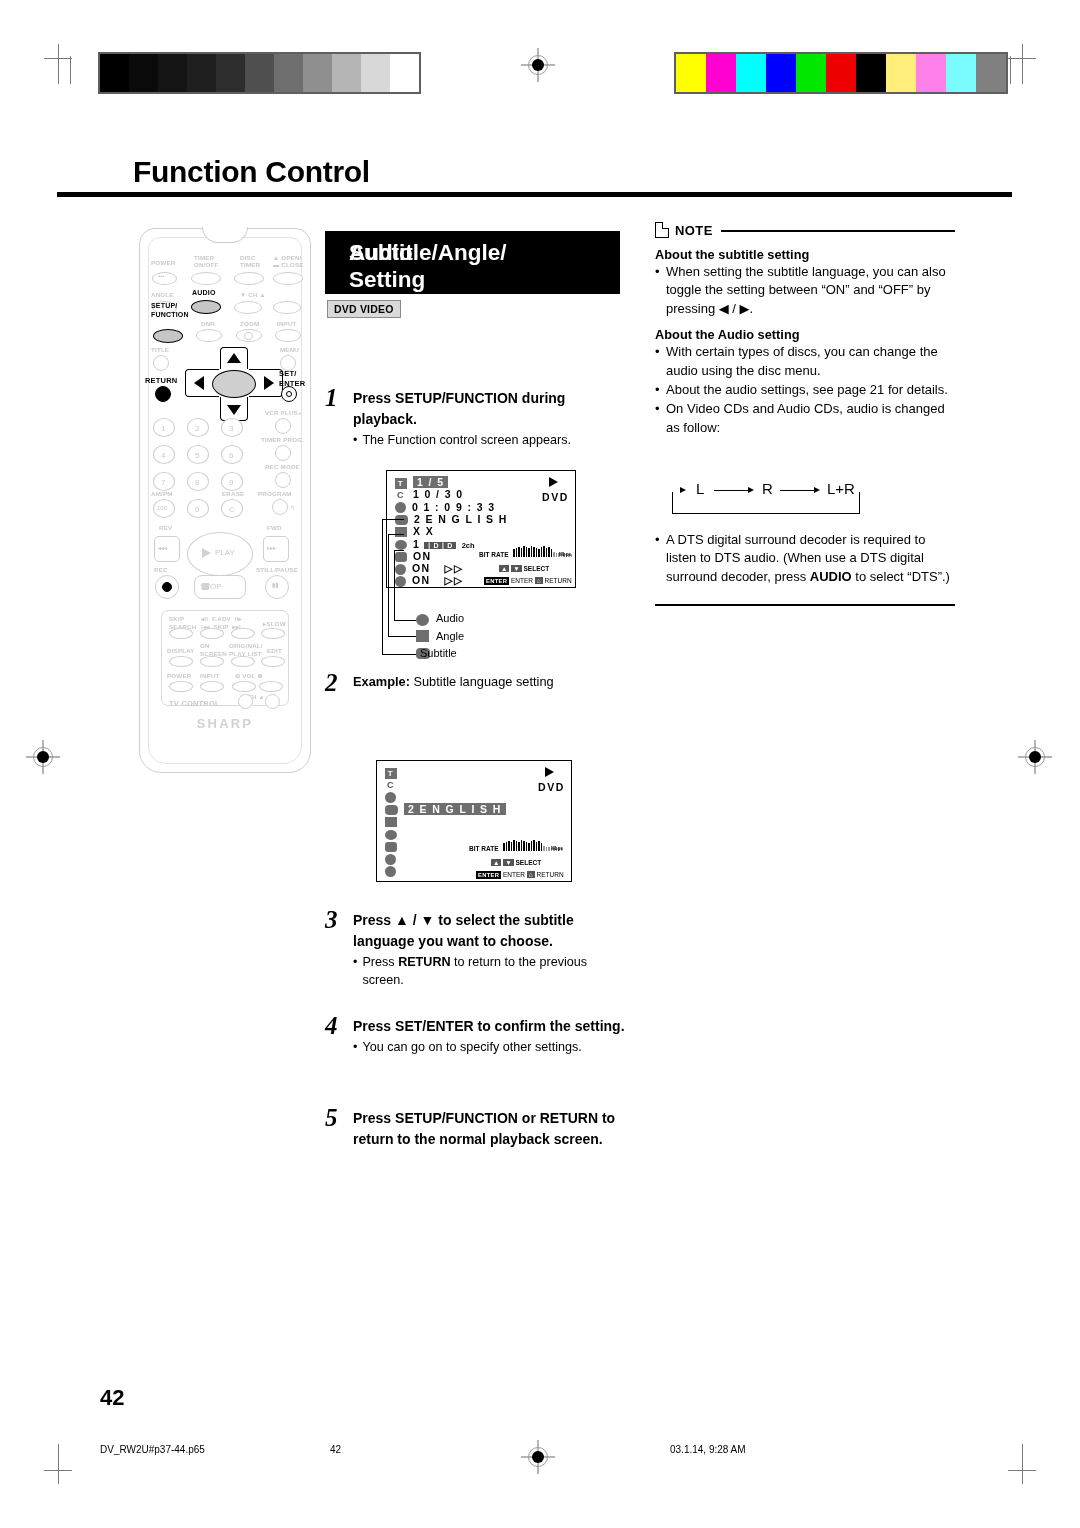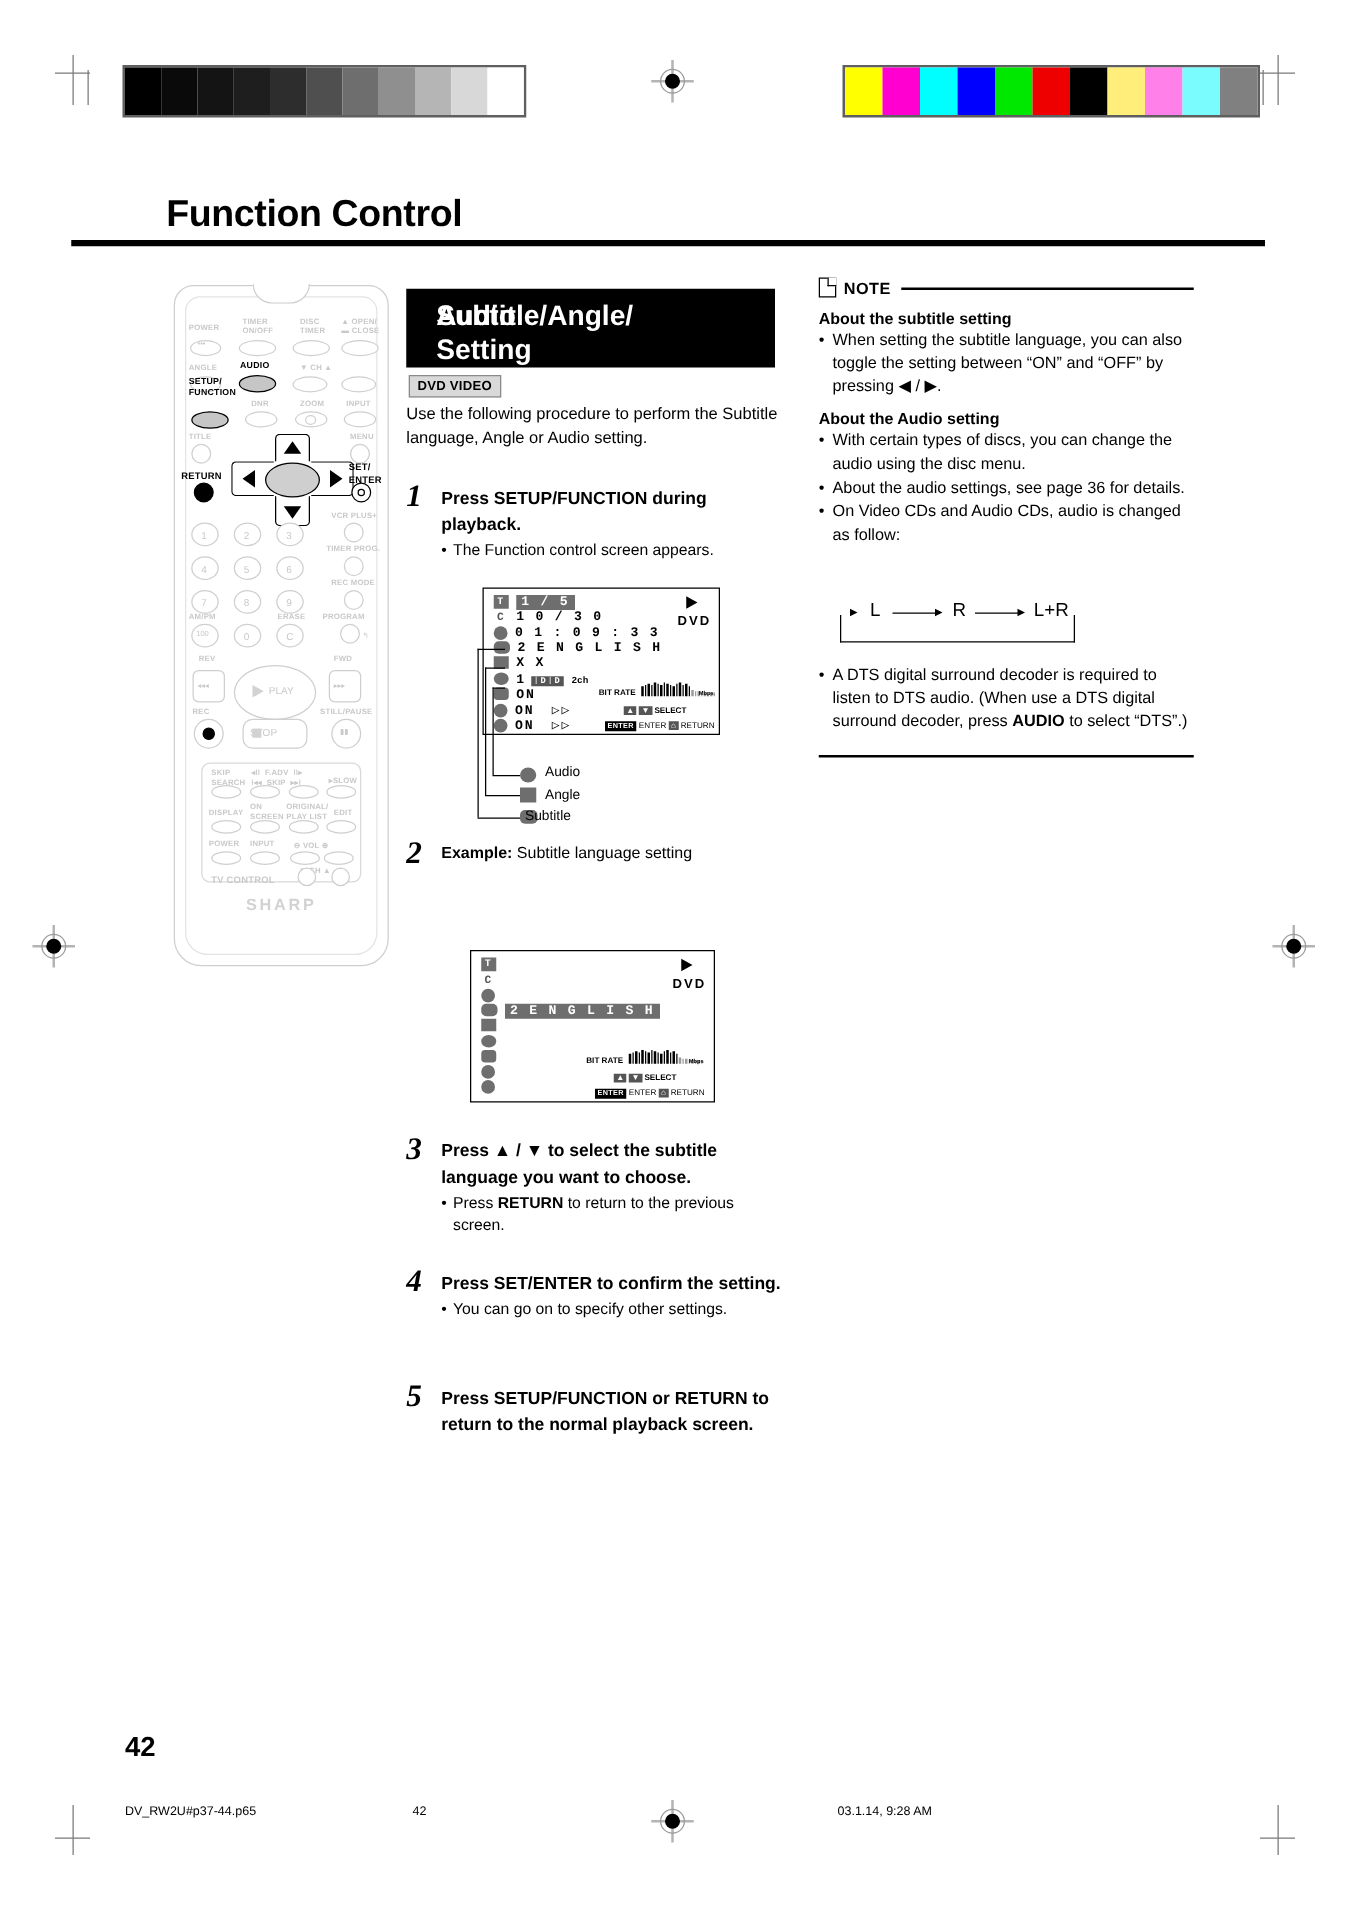--- a/index.html
+++ b/index.html
@@ -68,21 +68,21 @@
   .step .num { position: absolute; left: 0; top: -4px; font-size: 25px; font-weight: bold; font-style: italic; font-family:"Liberation Serif",serif;}
   .step .head { margin-left: 28px; font-size: 14px; font-weight: bold; line-height: 21px; }
   .step .sub { margin-left: 28px; margin-top: 2px; font-size: 12.6px; line-height: 17.5px; }
   .step .sub .bullet { display:flex; }
   .step .sub .bullet em { font-style: normal; margin-right: 5px; }
   .step .ex { margin-left: 28px; margin-top: 1px; font-size: 12.8px; }
   .step .ex b { font-weight: bold; }
 
   
   .osd { position: absolute; background: #fff; border: 1.5px solid #000; }
-  .osdrow { position: absolute; font-size: 10.5px; letter-spacing: 1.4px; color:#000; font-weight:bold;font-family:Liberation Mono, monospace;}
+  .osdrow { position: absolute; font-size: 10.5px; letter-spacing: 1.4px; color:#000; font-weight:bold;}
   .ico { position: absolute; background: #6e6e6e; }
   .dvdtag { position:absolute; font-size:10.5px; letter-spacing:1.6px; font-weight:bold;}
   .playtri { position:absolute; width:0;height:0; border-left:9px solid #000; border-top:5px solid transparent; border-bottom:5px solid transparent;}
   .meter { position:absolute; display:flex; align-items:flex-end; }
   .meter i { display:block; width:1.5px; margin-right:1px; background:#000; }
   .smalllbl { position:absolute; font-size:6.5px; font-weight:bold; }
   .keycap { position:absolute; font-size:5.8px; font-weight:bold; background:#000; color:#fff; padding:1px 2px; letter-spacing:.3px;}
   .callout { position:absolute; }
   .callout .line { position:absolute; background:#000; height:1px; }
   .callout .vline { position:absolute; background:#000; width:1px; }
@@ -344,21 +344,20 @@
     <div class="btn" style="left:99px;top:466px;width:15px;height:15px;"></div>
     <div class="btn" style="left:126px;top:466px;width:15px;height:15px;"></div>
 
     <div class="sharp">SHARP</div>
   </div>
 
   <div class="blackbar">
     <span><span>Subtitle/Angle/</span><br><span>Audio Setting</span></span>
   </div>
   <div class="badge">DVD VIDEO</div>
-  <div class="intro">Use the following procedure to perform the Subtitle language, Angle or Audio setting.</div>
 
   <div class="step" style="top:388px;">
     <div class="num">1</div>
     <div class="head" id="s1head">Press <b>SETUP/FUNCTION</b> during playback.</div>
     <div class="sub">
       <div class="bullet">
           <em>•</em>
           <span>The Function control screen appears.</span>
         </div>
     </div>
@@ -541,21 +540,21 @@
           </li>
         </ul>
         <h4>About the Audio setting</h4>
         <ul>
           <li>
             <span class="bl">•</span>
             <span class="tx">With certain types of discs, you can change the audio using the disc menu.</span>
           </li>
           <li>
             <span class="bl">•</span>
-            <span class="tx">About the audio settings, see page 36 for details.</span>
+            <span class="tx">About the audio settings, see page 21 for details.</span>
           </li>
           <li>
             <span class="bl">•</span>
             <span class="tx">On Video CDs and Audio CDs, audio is changed as follow:</span>
           </li>
         </ul>
       </div>
   </div>
 
   <div class="lrdiag">

